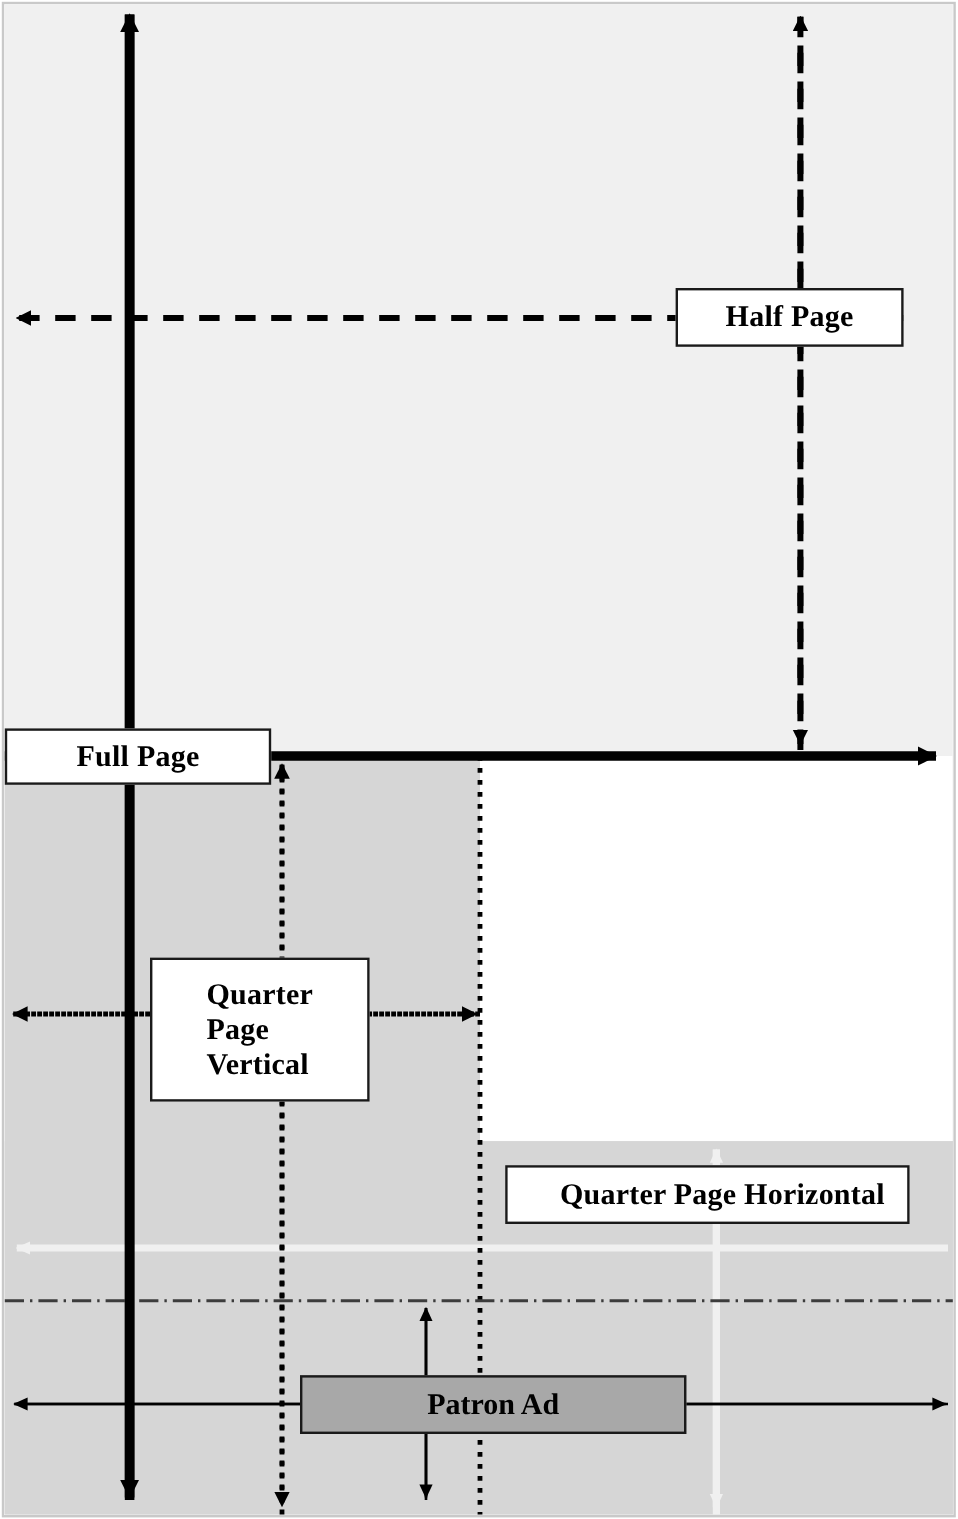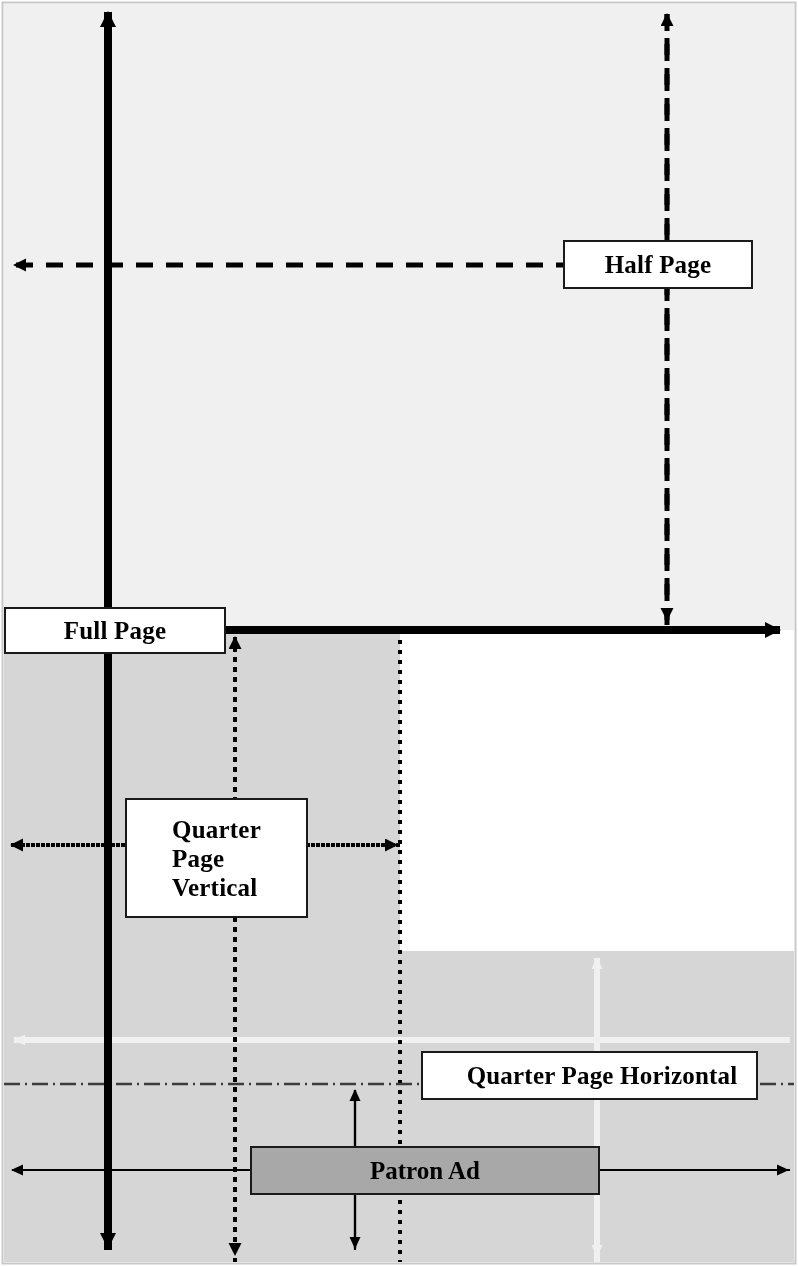--- a/index.html
+++ b/index.html
@@ -16,23 +16,23 @@
     justify-content:center;
     text-align:left;
     font-weight:bold;
     color:#000000;
     line-height:1.16;
     letter-spacing:0.2px;
   }
   #lbl-half-page{left:563px;top:240px;width:190px;height:49px;font-size:25px;}
   #lbl-full-page{left:4px;top:607px;width:222px;height:47px;font-size:25px;}
   #lbl-qpv{left:125px;top:798px;width:183px;height:120px;font-size:25px;}
-  #lbl-qph{left:421px;top:1051px;width:337px;height:49px;font-size:25px;padding-left:25px;}
+  #lbl-qph{left:421px;top:971px;width:337px;height:49px;font-size:25px;padding-left:25px;}
   #lbl-patron{
-    position:absolute;left:250px;top:1146px;width:350px;height:49px;
+    position:absolute;left:250px;top:1146px;width:322px;height:49px;
     background:#a8a8a8;border:2px solid #1a1a1a;box-sizing:border-box;
     display:flex;align-items:center;justify-content:center;
     font-weight:bold;font-size:25px;color:#000000;
   }
 </style>
 </head>
 <body>
 
 <div id="canvas">
 

